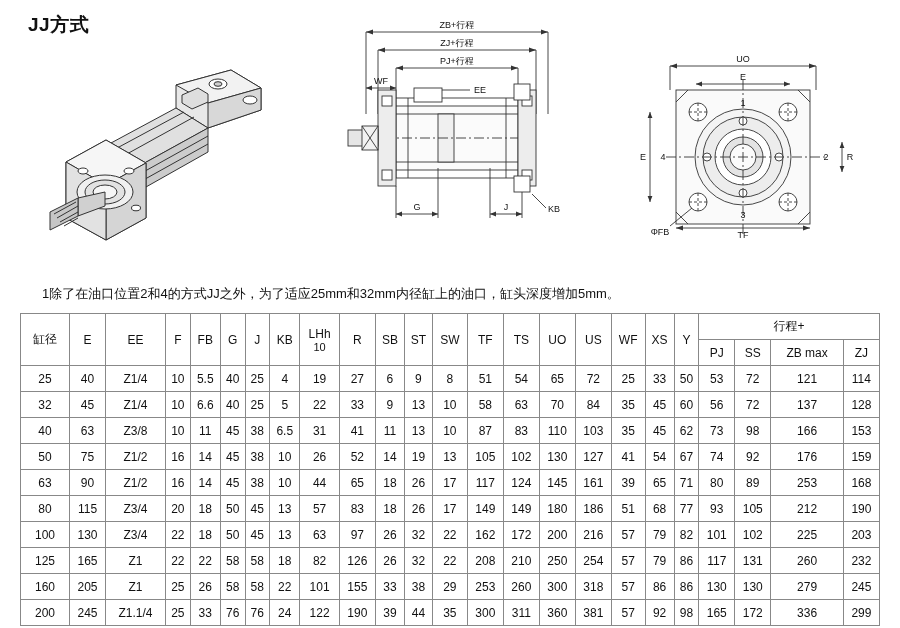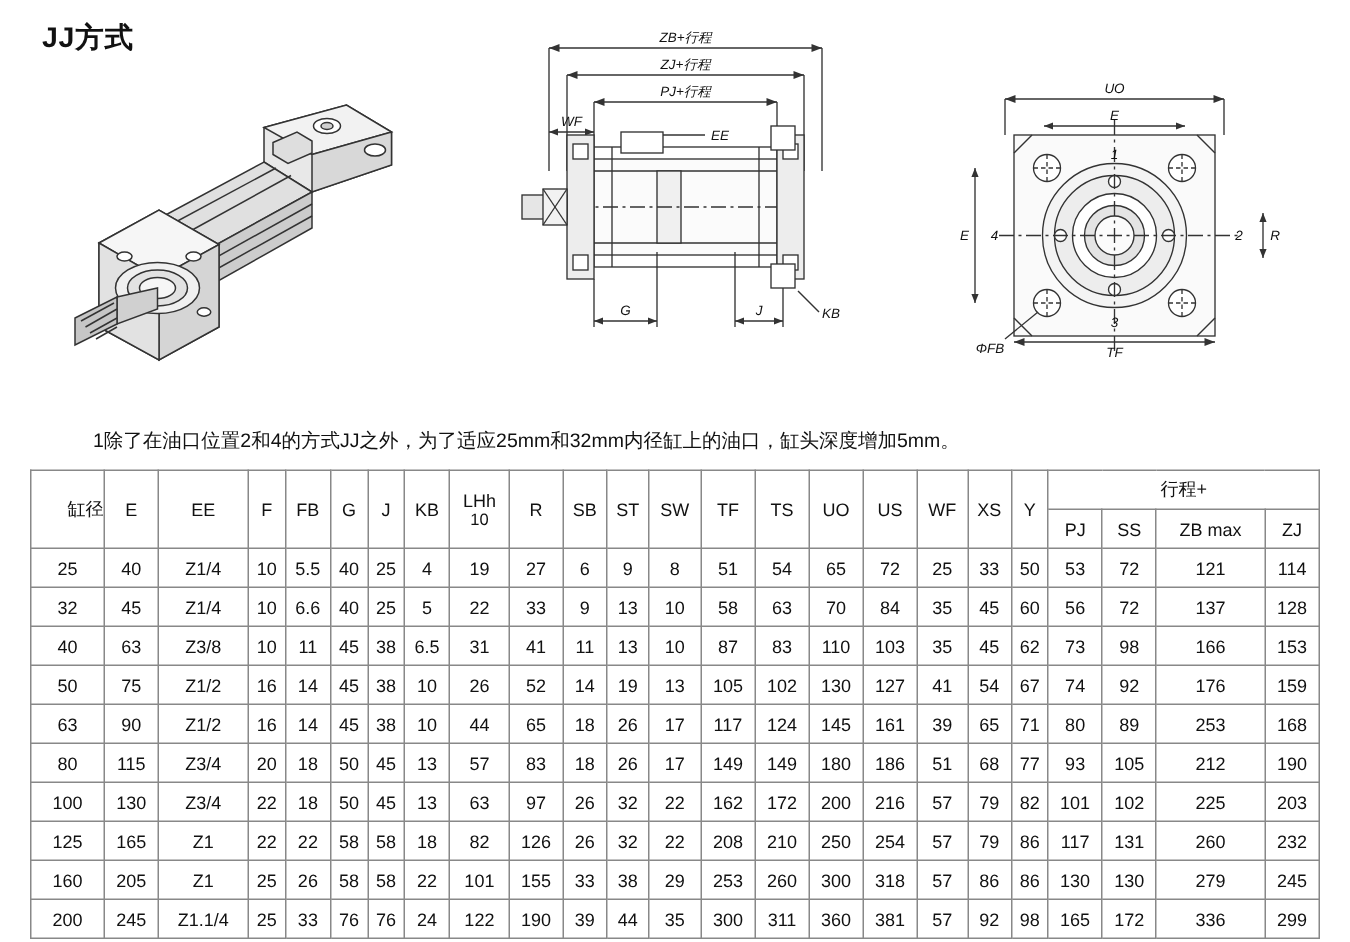--- a/index.html
+++ b/index.html
@@ -19,36 +19,34 @@
     position: absolute;
     left: 28px;
     top: 12px;
     font-size: 19px;
     font-weight: bold;
     letter-spacing: 0.5px;
   }
   
   .drawing {
     position: absolute;
-    font-style: italic;
   }
   #fig-iso  { left: 26px;  top: 40px;  width: 270px; height: 225px; }
   #fig-side { left: 318px; top: 18px;  width: 300px; height: 230px; }
   #fig-front{ left: 630px; top: 38px;  width: 250px; height: 200px; }
 
   svg { display:block; }
 
   
   #note {
     position: absolute;
     left: 42px;
     top: 285px;
     font-size: 13px;
     color: #111;
-    margin-left: 20px;
   }
 
   
   #spec-table-wrap {
     position: absolute;
     left: 20px;
     top: 313px;
     width: 860px;
   }
   table {
@@ -64,21 +62,21 @@
     height: 25px;
     font-weight: normal;
     color: #111;
   }
   thead th {
     font-weight: normal;
   }
   .sub-lhh { font-size: 11px; line-height: 12px; }
   .travel-group { }
   td.c1 { width: 48px; }
-  th.c1 { width: 48px; text-align: right; }
+  th.c1 { width: 48px; }
 </style>
 </head>
 <body>
 
 <div id="page-title">JJ方式</div>
 
 <div class="drawing" id="fig-iso">
 <svg width="270" height="225" viewBox="0 0 270 225">
   <g stroke="#333" fill="none" stroke-width="1">
 

